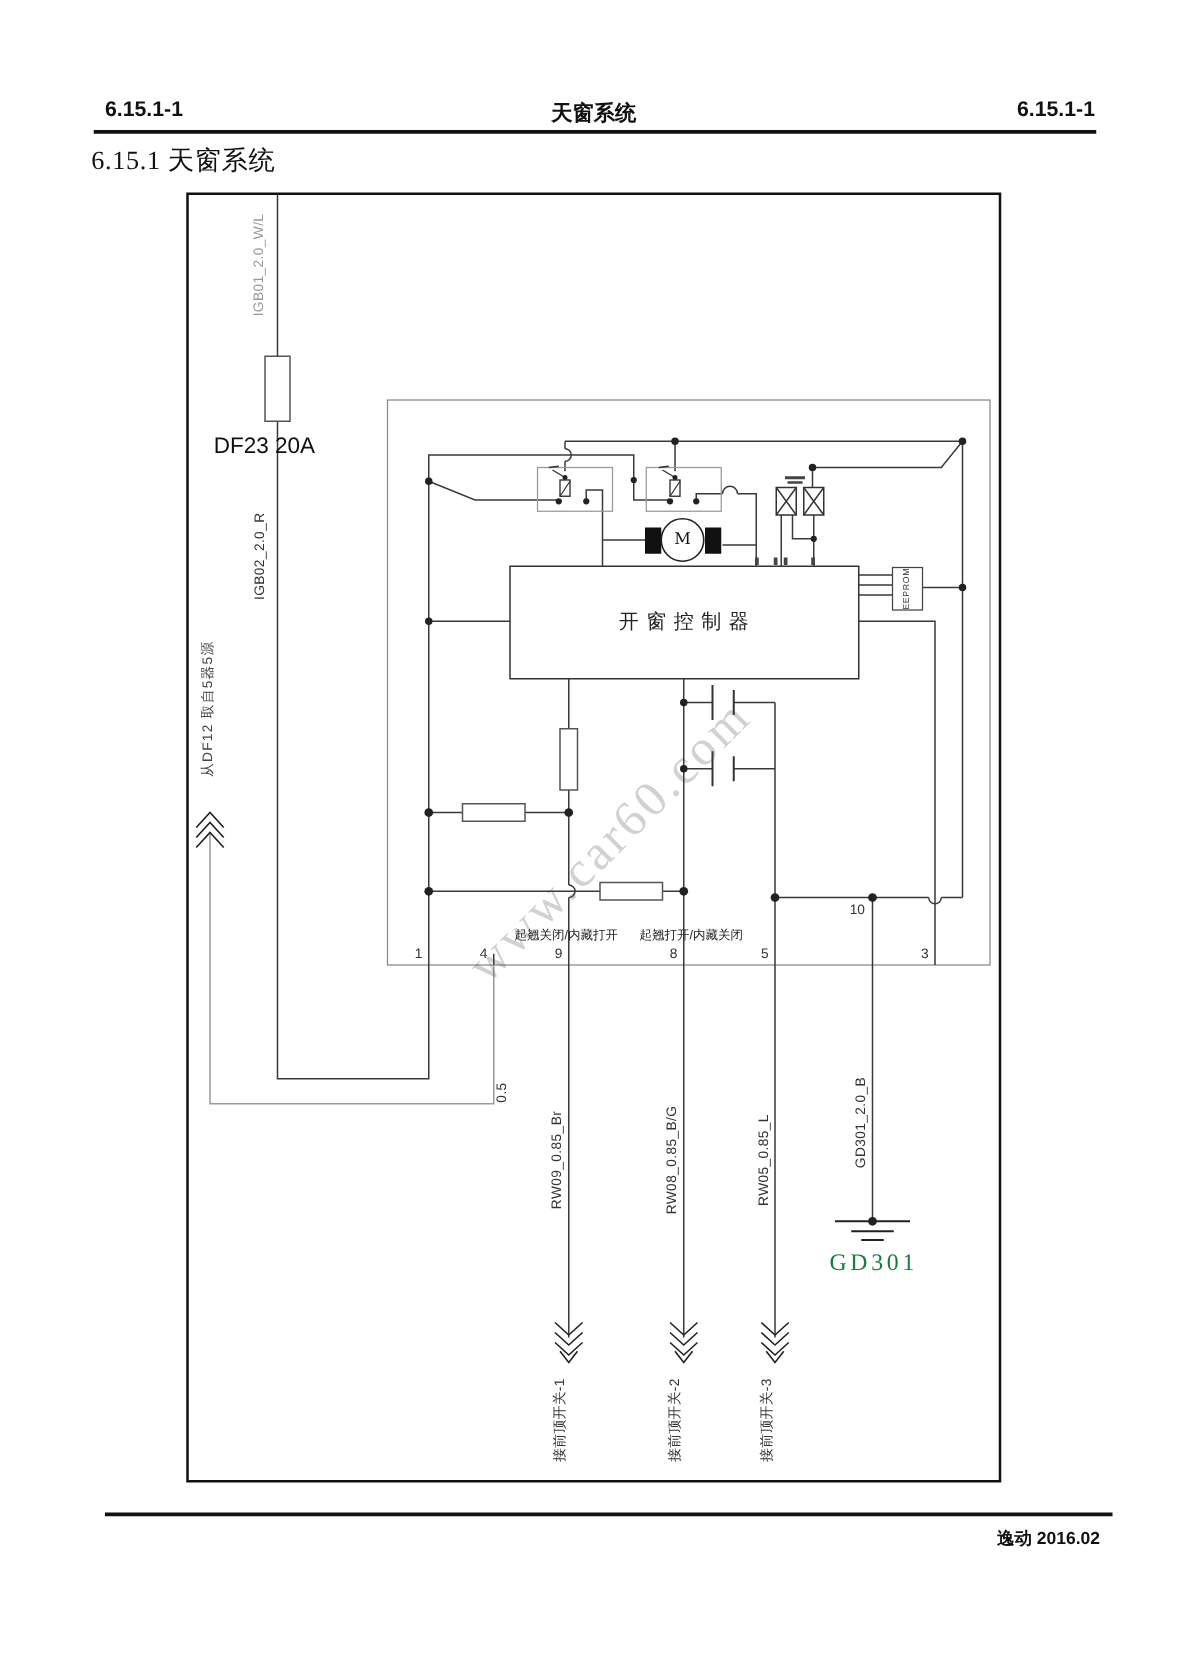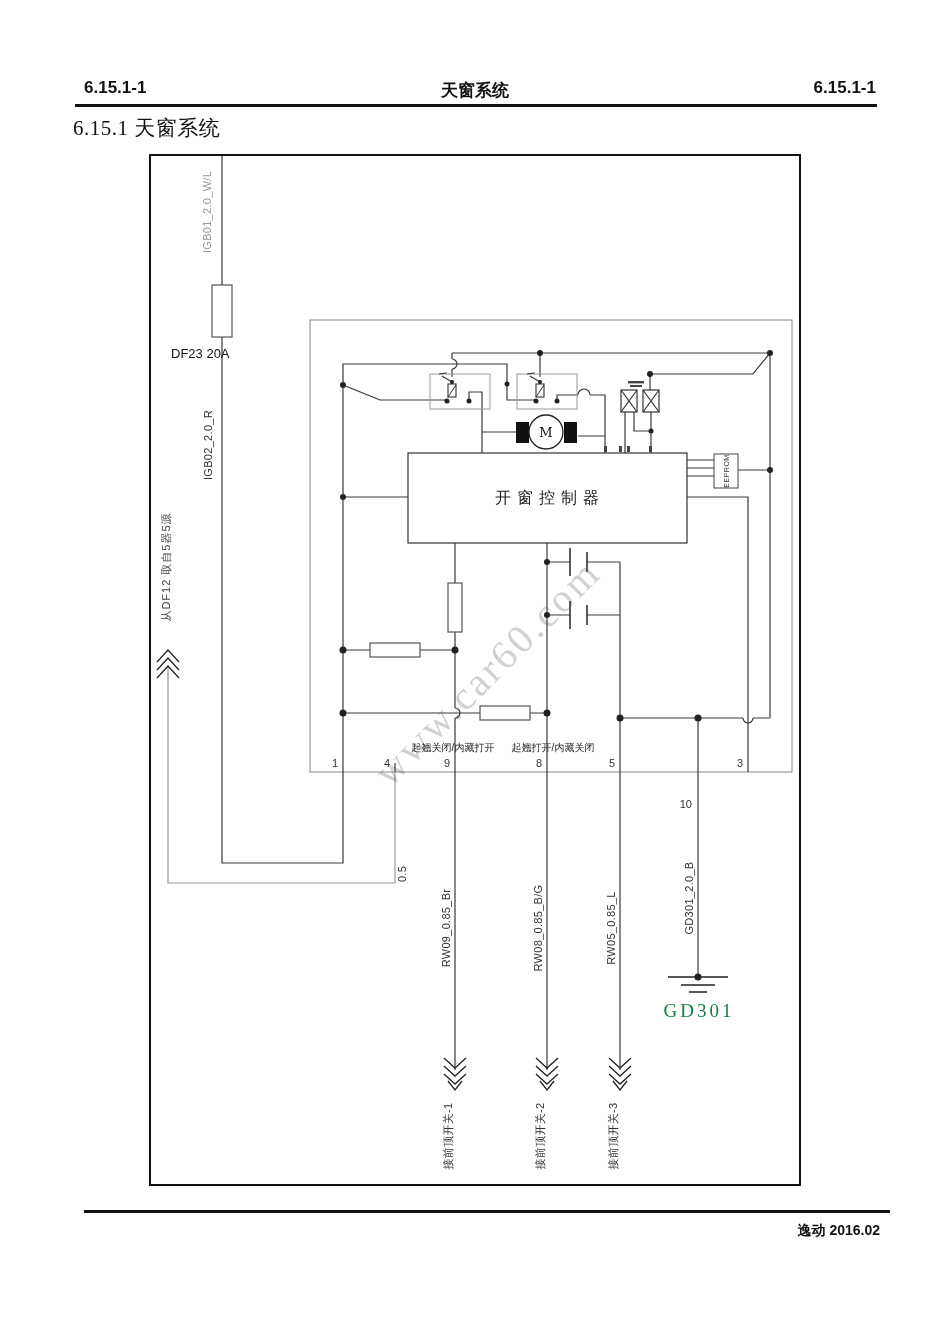--- a/index.html
+++ b/index.html
@@ -15,21 +15,21 @@
   .wirelabel{font-size:11px;color:#333;letter-spacing:0.3px;}
   .wirelabel-light{font-size:11px;color:#999;letter-spacing:0.3px;}
   .note{font-size:11px;color:#444;letter-spacing:1px;}
   .pin{font-size:11px;color:#333;text-align:right;}
   .fn{font-size:10px;color:#222;}
   .ctrl{font-size:16px;color:#222;letter-spacing:6px;font-family:"Liberation Serif",serif;}
   .eeprom{font-size:7px;color:#333;letter-spacing:0.5px;}
   .gd{font-size:19px;color:#15803d;letter-spacing:3px;font-family:"Liberation Serif",serif;}
   .wm{font-size:40px;color:rgba(70,70,70,0.25);letter-spacing:3px;
       transform:translate(-50%,-50%) rotate(-45deg);font-family:"Liberation Serif",serif;}
-  .fuse-big{font-size:13px;color:#111;}
+  .fuse-big{font-size:18px;color:#111;}
   .motor{font-size:13px;color:#111;font-family:"DejaVu Serif",serif;}
   .footer{font-size:14px;font-weight:bold;}
   svg{position:absolute;left:0;top:0;}
 </style>
 </head>
 <body>
 
 <div id="page">
 
   <div class="abs hdr" style="left:84px;top:78px;">6.15.1-1</div>
@@ -176,21 +176,21 @@
   <div class="abs ctr motor" style="left:546px;top:432px;">M</div>
 
   <div class="abs fn" style="left:453px;top:741px;transform:translateX(-50%);">起翘关闭/内藏打开</div>
   <div class="abs fn" style="left:553px;top:741px;transform:translateX(-50%);">起翘打开/内藏关闭</div>
 
   <div class="abs pin" style="left:322px;top:757px;width:16px;">1</div>
   <div class="abs pin" style="left:374px;top:757px;width:16px;">4</div>
   <div class="abs pin" style="left:434px;top:757px;width:16px;">9</div>
   <div class="abs pin" style="left:526px;top:757px;width:16px;">8</div>
   <div class="abs pin" style="left:599px;top:757px;width:16px;">5</div>
-  <div class="abs pin" style="left:672px;top:798px;width:20px;">10</div>
+  <div class="abs pin" style="left:672px;top:722px;width:20px;">10</div>
   <div class="abs pin" style="left:727px;top:757px;width:16px;">3</div>
 
   <div class="abs rot wirelabel" style="left:446px;top:928px;">RW09_0.85_Br</div>
   <div class="abs rot wirelabel" style="left:538px;top:928px;">RW08_0.85_B/G</div>
   <div class="abs rot wirelabel" style="left:611px;top:928px;">RW05_0.85_L</div>
   <div class="abs rot wirelabel" style="left:689px;top:898px;">GD301_2.0_B</div>
   <div class="abs gd" style="left:699px;top:1000px;transform:translateX(-50%);">GD301</div>
 
   <div class="abs rot wirelabel" style="left:448px;top:1136px;">接前顶开关-1</div>
   <div class="abs rot wirelabel" style="left:540px;top:1136px;">接前顶开关-2</div>

